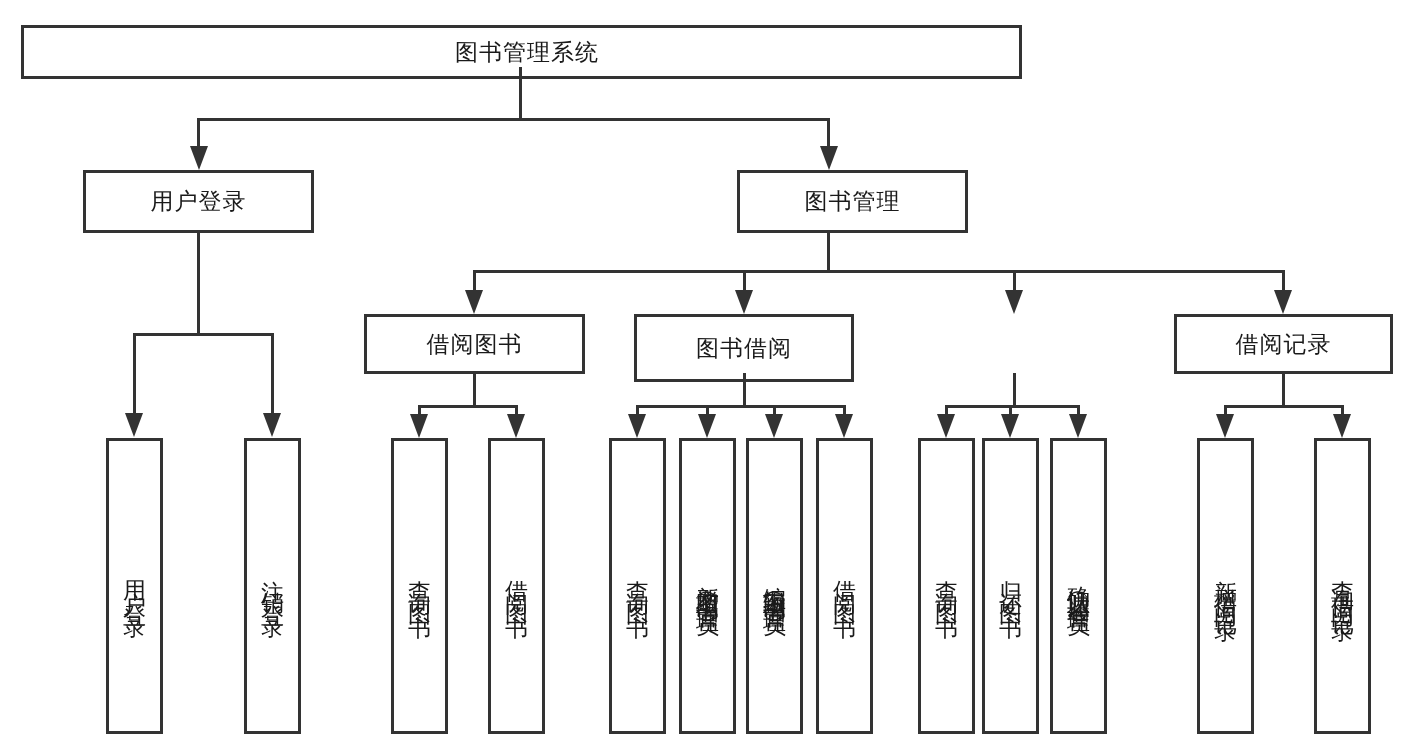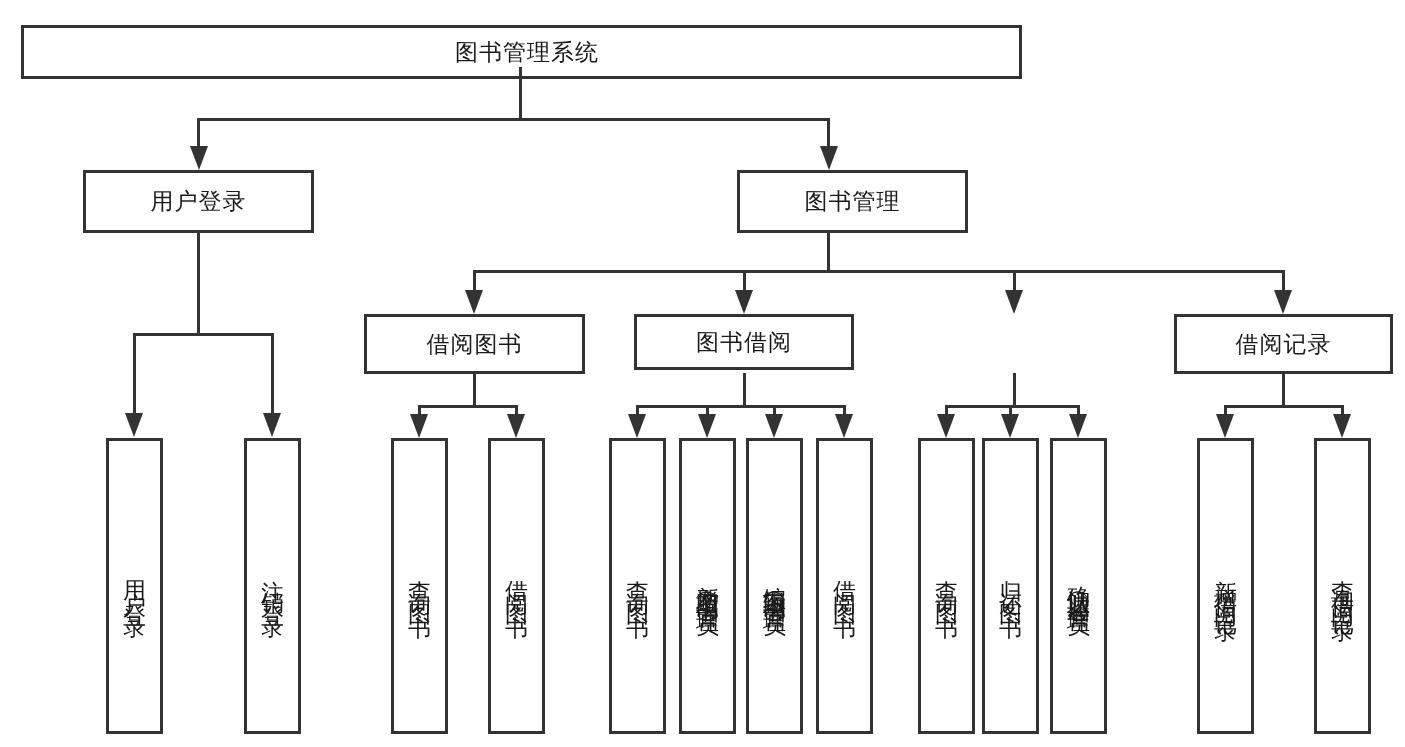--- a/index.html
+++ b/index.html
@@ -81,21 +81,21 @@
   <div class="vline" style="left:473px;top:270px;height:22px;"></div>
   <div class="vline" style="left:743px;top:270px;height:22px;"></div>
   <div class="vline" style="left:1013px;top:270px;height:22px;"></div>
   <div class="vline" style="left:1282px;top:270px;height:22px;"></div>
   <div class="arrow" style="left:465px;top:290px;"></div>
   <div class="arrow" style="left:735px;top:290px;"></div>
   <div class="arrow" style="left:1005px;top:290px;"></div>
   <div class="arrow" style="left:1274px;top:290px;"></div>
 
   <div class="box" style="left:364px;top:314px;width:221px;height:60px;">借阅图书</div>
-  <div class="box" style="left:634px;top:314px;width:220px;height:56px;">图书借阅</div>
+  <div class="box" style="left:634px;top:314px;width:220px;height:68px;">图书借阅</div>
   <div class="box" style="left:1174px;top:314px;width:219px;height:60px;">借阅记录</div>
 
   <div class="vline" style="left:473px;top:373px;height:34px;"></div>
   <div class="hline" style="left:418px;top:405px;width:100px;"></div>
   <div class="vline" style="left:418px;top:405px;height:11px;"></div>
   <div class="vline" style="left:515px;top:405px;height:11px;"></div>
   <div class="arrow" style="left:410px;top:414px;"></div>
   <div class="arrow" style="left:507px;top:414px;"></div>
 
   <div class="vline" style="left:743px;top:373px;height:34px;"></div>

